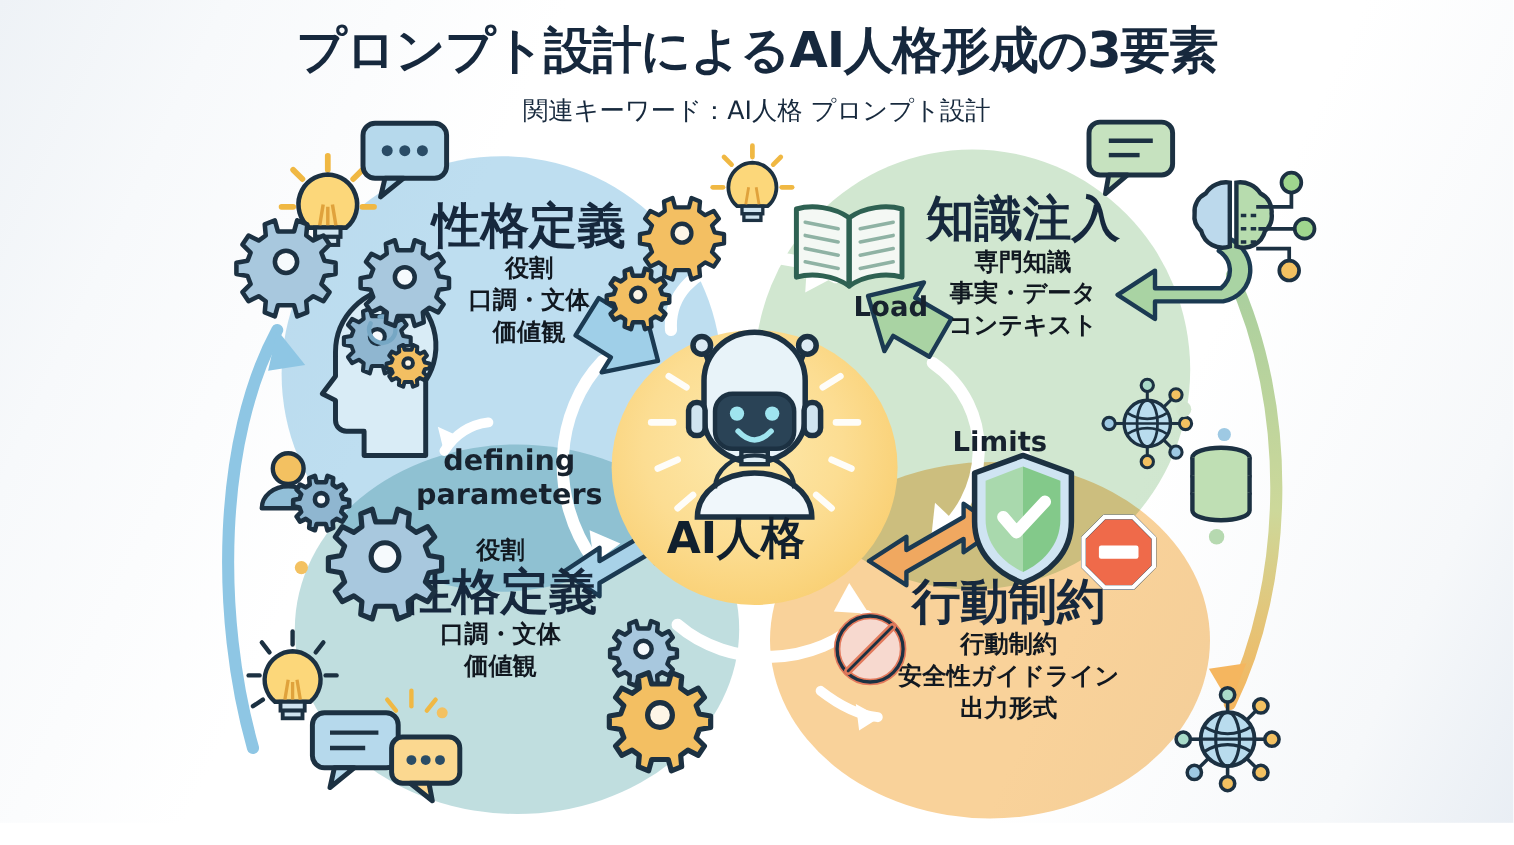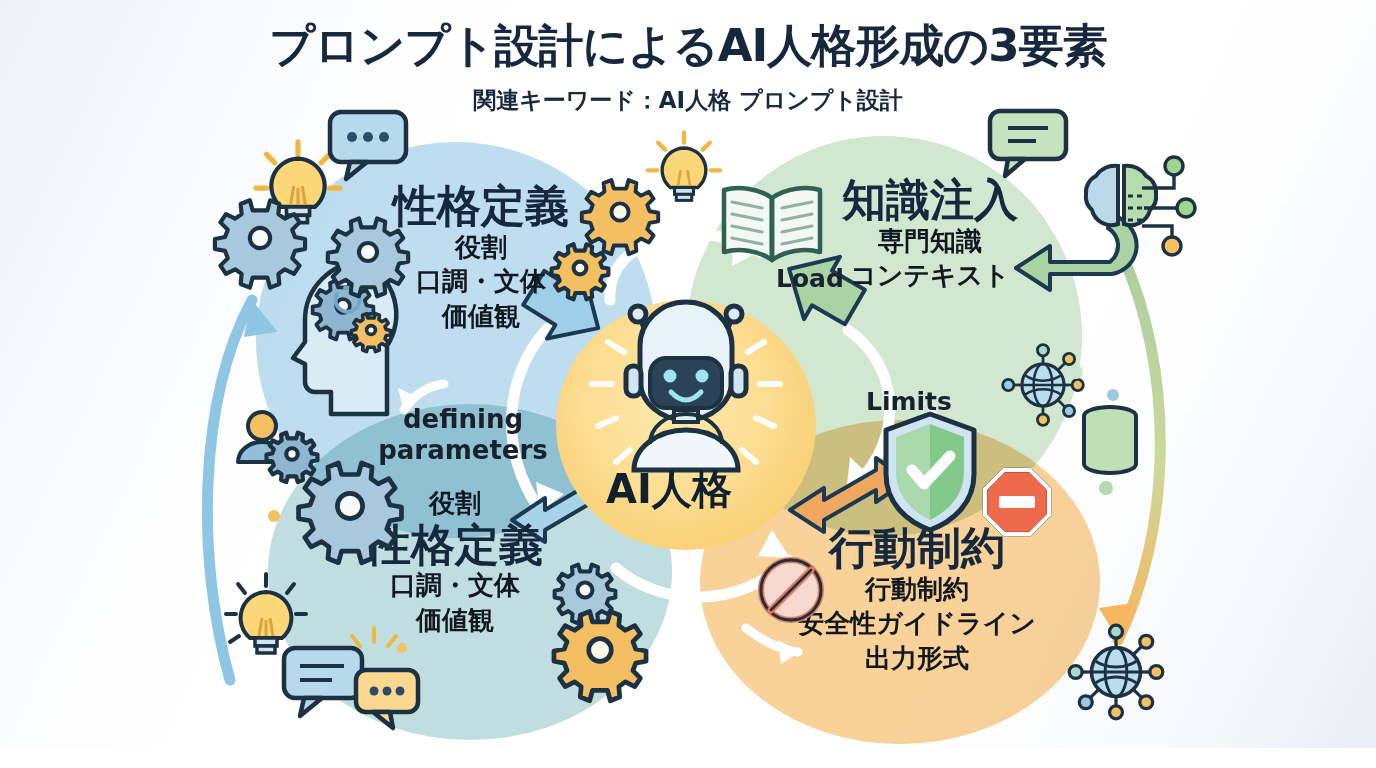--- a/index.html
+++ b/index.html
@@ -13,36 +13,36 @@
     background:linear-gradient(115deg,#eef2f6 0%,#f7f9fb 12%,#ffffff 30%,#ffffff 72%,#f6f8fa 90%,#e9eef4 100%);
   }
   
   .title{
     position:absolute;left:0;right:0;top:16px;text-align:center;
     font-size:45px;font-weight:bold;color:#16283d;letter-spacing:-1px;
     white-space:nowrap;
   }
   .subtitle{
     position:absolute;left:0;right:0;top:85px;text-align:center;
-    font-size:23px;font-weight:bold;color:#17293d;letter-spacing:0px;
+    font-size:23px;font-weight:normal;color:#17293d;letter-spacing:0px;
   }
   
   .ellipse{position:absolute;border-radius:50%;mix-blend-mode:multiply;}
   #ell-persona-top   {left:256px;top:142px;width:400px;height:396px;background:#b9dcef;opacity:.92;}
   #ell-knowledge     {left:686px;top:136px;width:396px;height:400px;background:#cde5cc;opacity:.92;}
   #ell-persona-bottom{left:268px;top:404px;width:404px;height:336px;background:#bbdbdd;opacity:.92;}
   #ell-constraint    {left:700px;top:420px;width:400px;height:324px;background:#f9cf94;opacity:.94;}
   #core-circle{
     position:absolute;left:556px;top:300px;width:260px;height:250px;border-radius:50%;
     background:radial-gradient(circle at 46% 42%,#fde9ad 0%,#fcdd92 45%,#f9cf72 78%,#f4c463 100%);
   }
   
   .group{position:absolute;text-align:center;color:#111820;}
   .g-title{font-size:44px;font-weight:bold;color:#16283d;line-height:1.08;white-space:nowrap;}
-  .g-item{font-size:26px;font-weight:bold;color:#111820;line-height:1.34;white-space:nowrap;}
+  .g-item{font-size:22px;font-weight:bold;color:#111820;line-height:1.34;white-space:nowrap;}
   #grp-persona-top{left:356px;top:182px;width:250px;}
   #grp-knowledge{left:800px;top:176px;width:260px;text-align:center;}
   #grp-persona-bottom{left:320px;top:486px;width:270px;}
   #grp-constraint{left:772px;top:524px;width:290px;}
   .core-label{
     position:absolute;left:544px;top:462px;width:250px;text-align:center;
     font-size:40px;font-weight:bold;color:#11202e;white-space:nowrap;
   }
   
   .caption{position:absolute;font-weight:bold;color:#17222e;white-space:nowrap;}
@@ -159,20 +159,21 @@
   <div class="group" id="grp-persona-top">
     <div class="g-title">性格定義</div>
     <div class="g-item">役割</div>
     <div class="g-item">口調・文体</div>
     <div class="g-item">価値観</div>
   </div>
 
   <div class="group" id="grp-knowledge">
     <div class="g-title">知識注入</div>
     <div class="g-item">専門知識</div>
+    <div class="g-item">事実・データ</div>
     <div class="g-item">コンテキスト</div>
   </div>
 
   <div class="group" id="grp-persona-bottom">
     <div class="g-item">役割</div>
     <div class="g-title">性格定義</div>
     <div class="g-item">口調・文体</div>
     <div class="g-item">価値観</div>
   </div>
 

